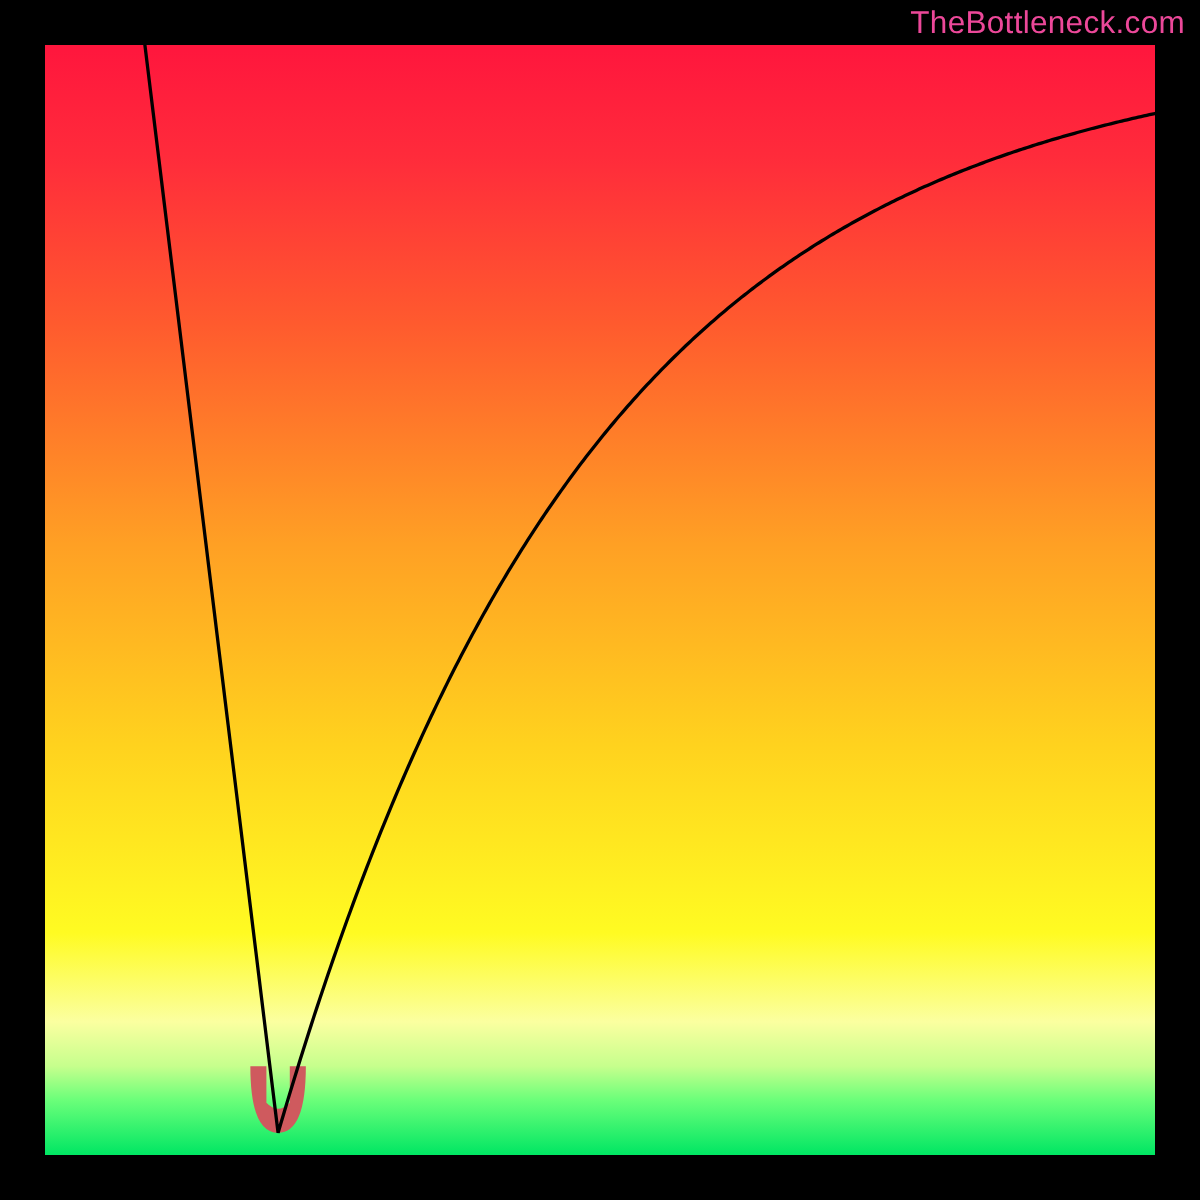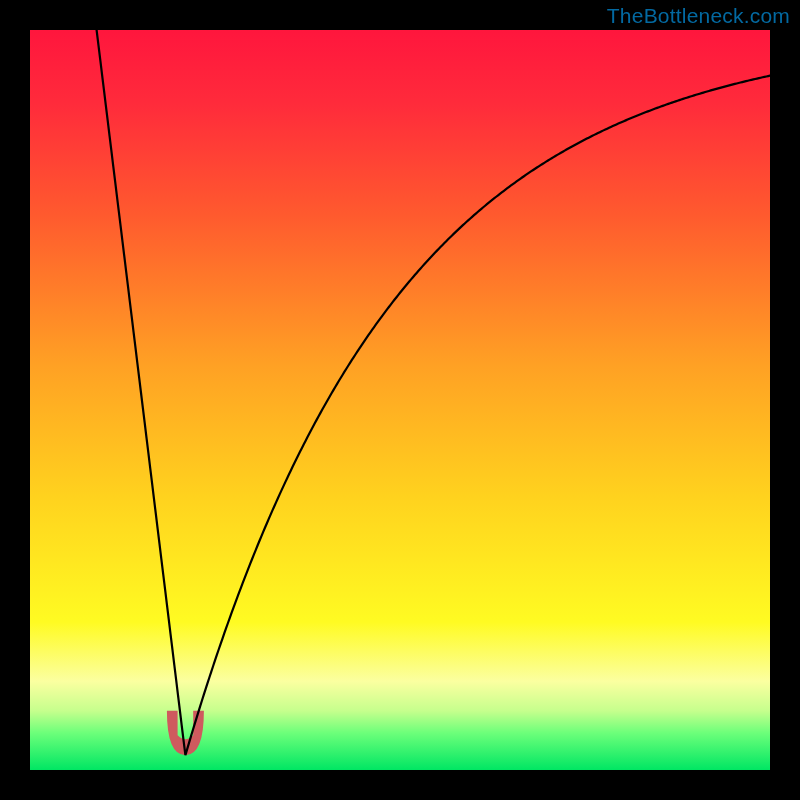--- a/index.html
+++ b/index.html
@@ -23,21 +23,21 @@
     position: absolute;
     left: 0;
     top: 0;
     width: 740px;
     height: 740px;
   }
   .watermark {
     position: absolute;
     top: 4px;
     right: 10px;
-    color: #0369a1;
+    color: #ec4899;
     font-size: 21px;
     font-weight: 400;
     letter-spacing: 0.2px;
   }
 </style>
 </head>
 <body>
 
 <div class="frame">
   <svg class="plot" viewBox="0 0 740 740" preserveAspectRatio="none">

